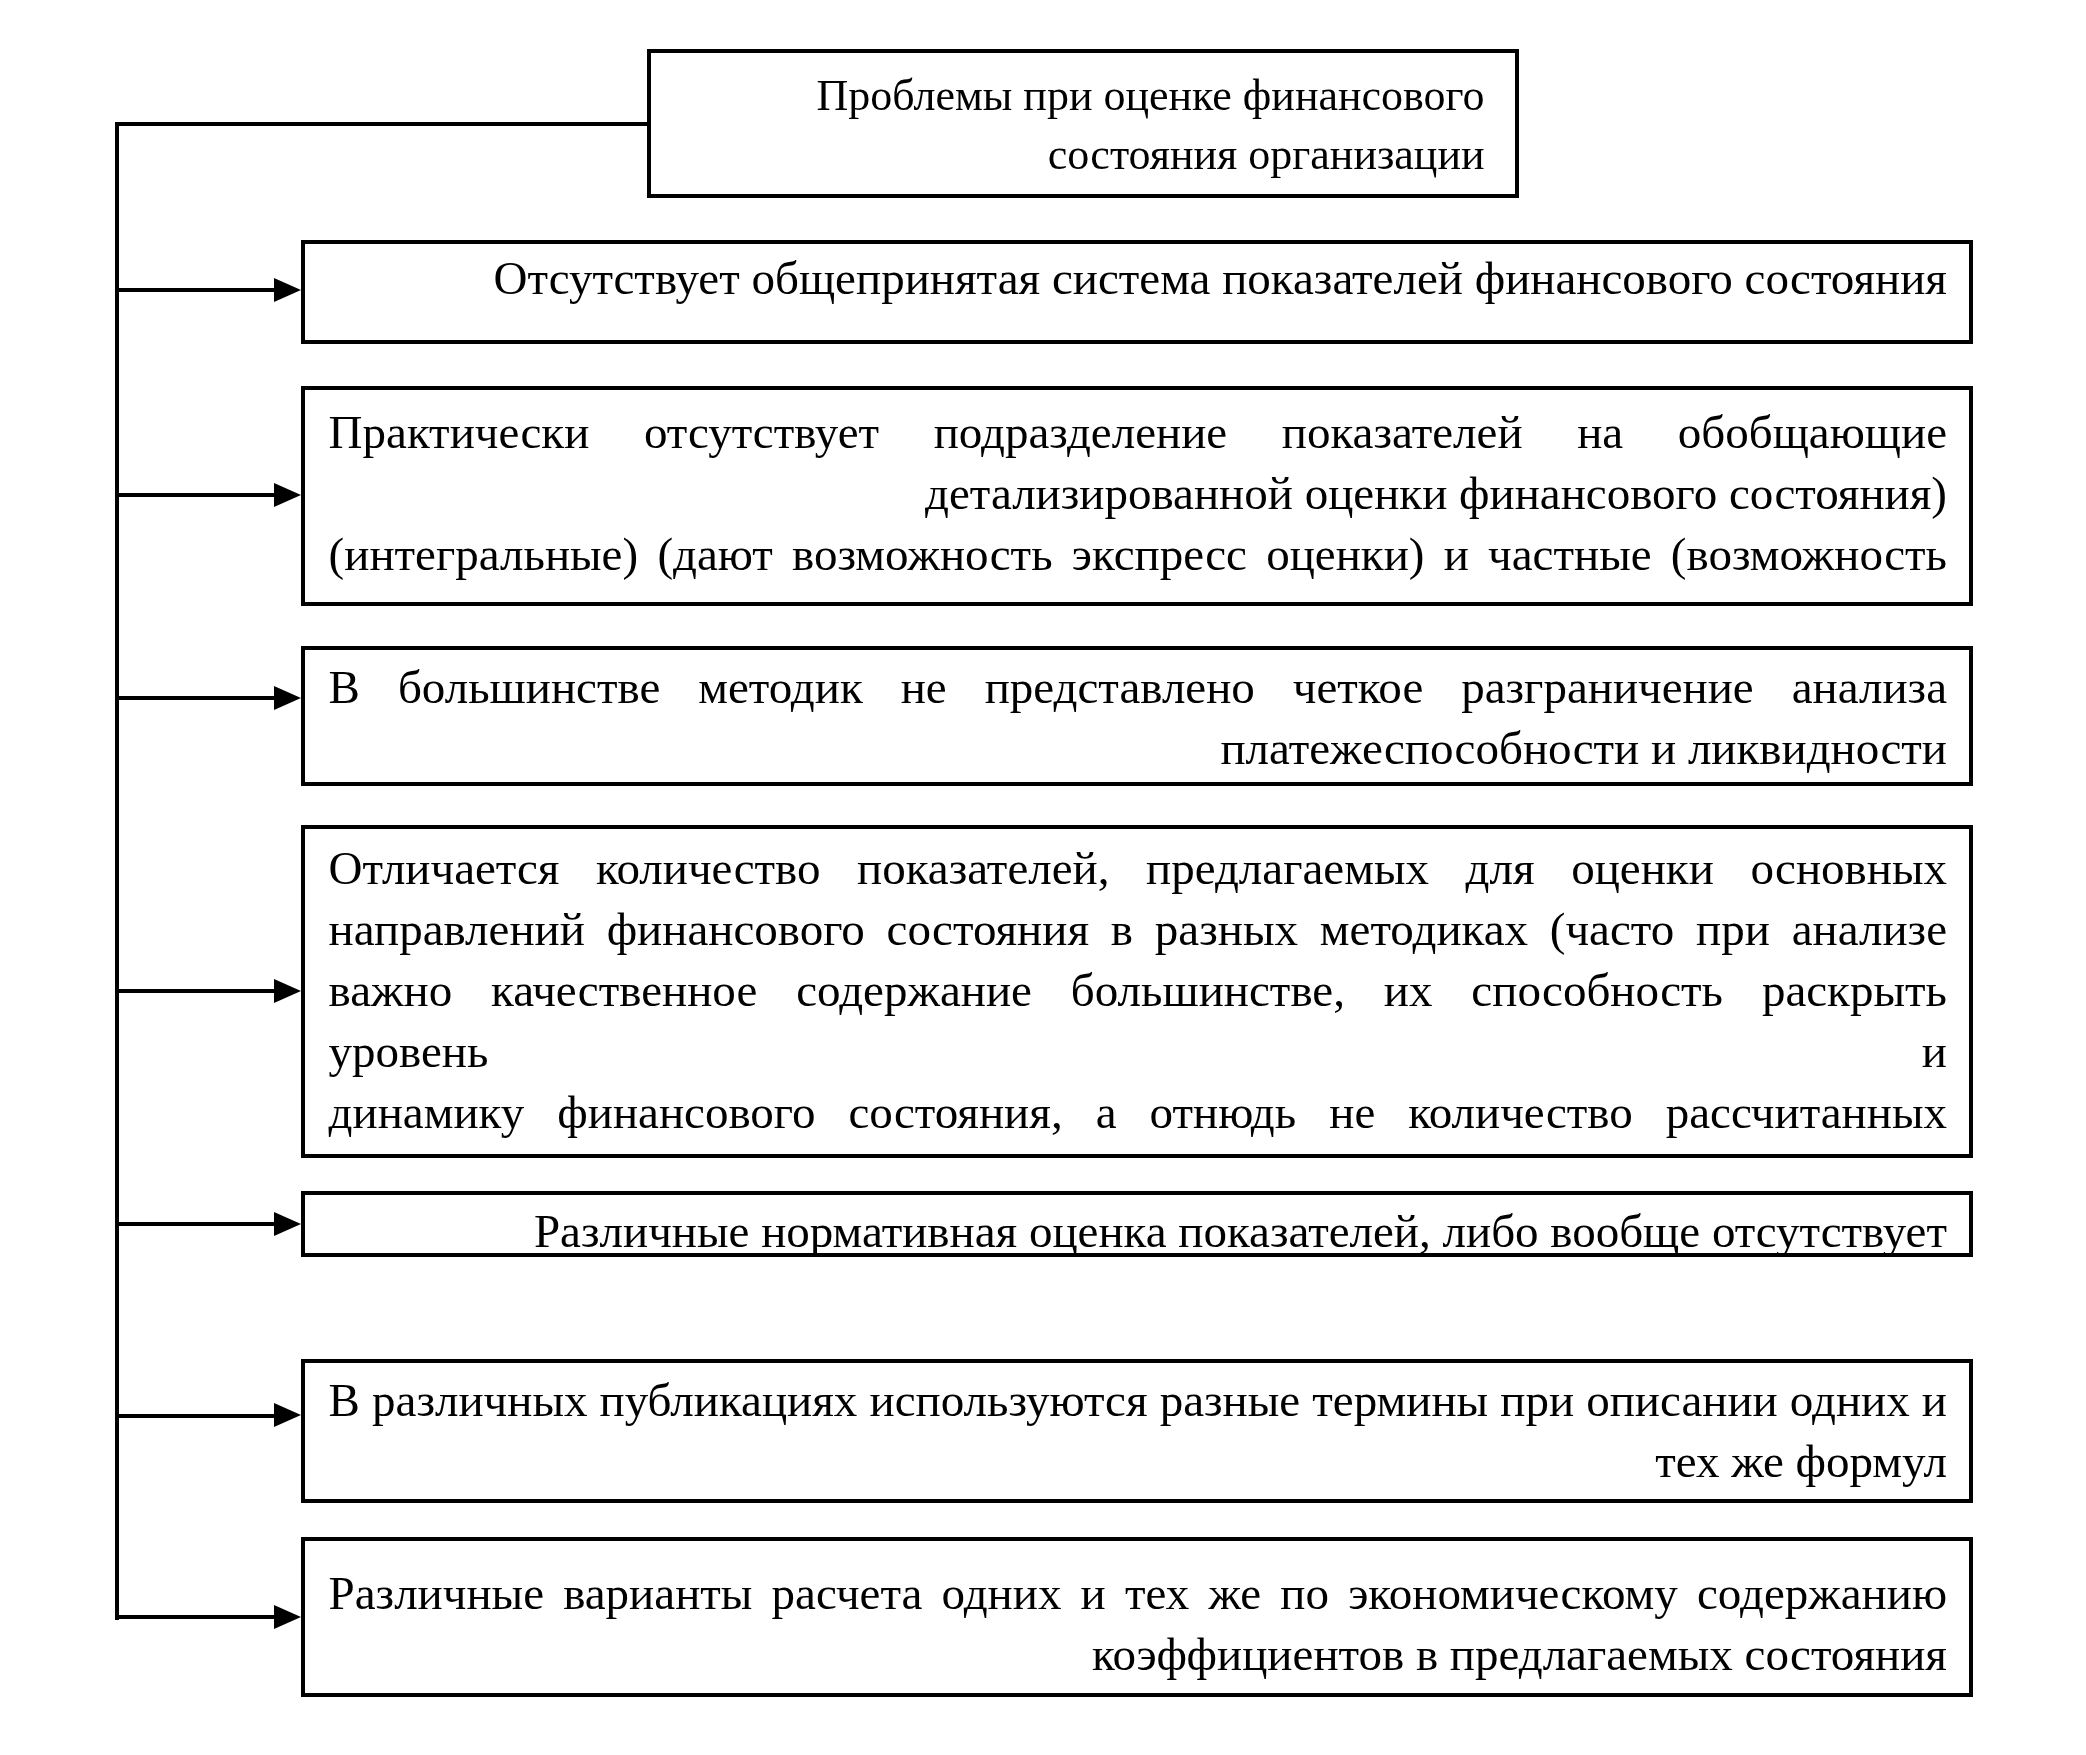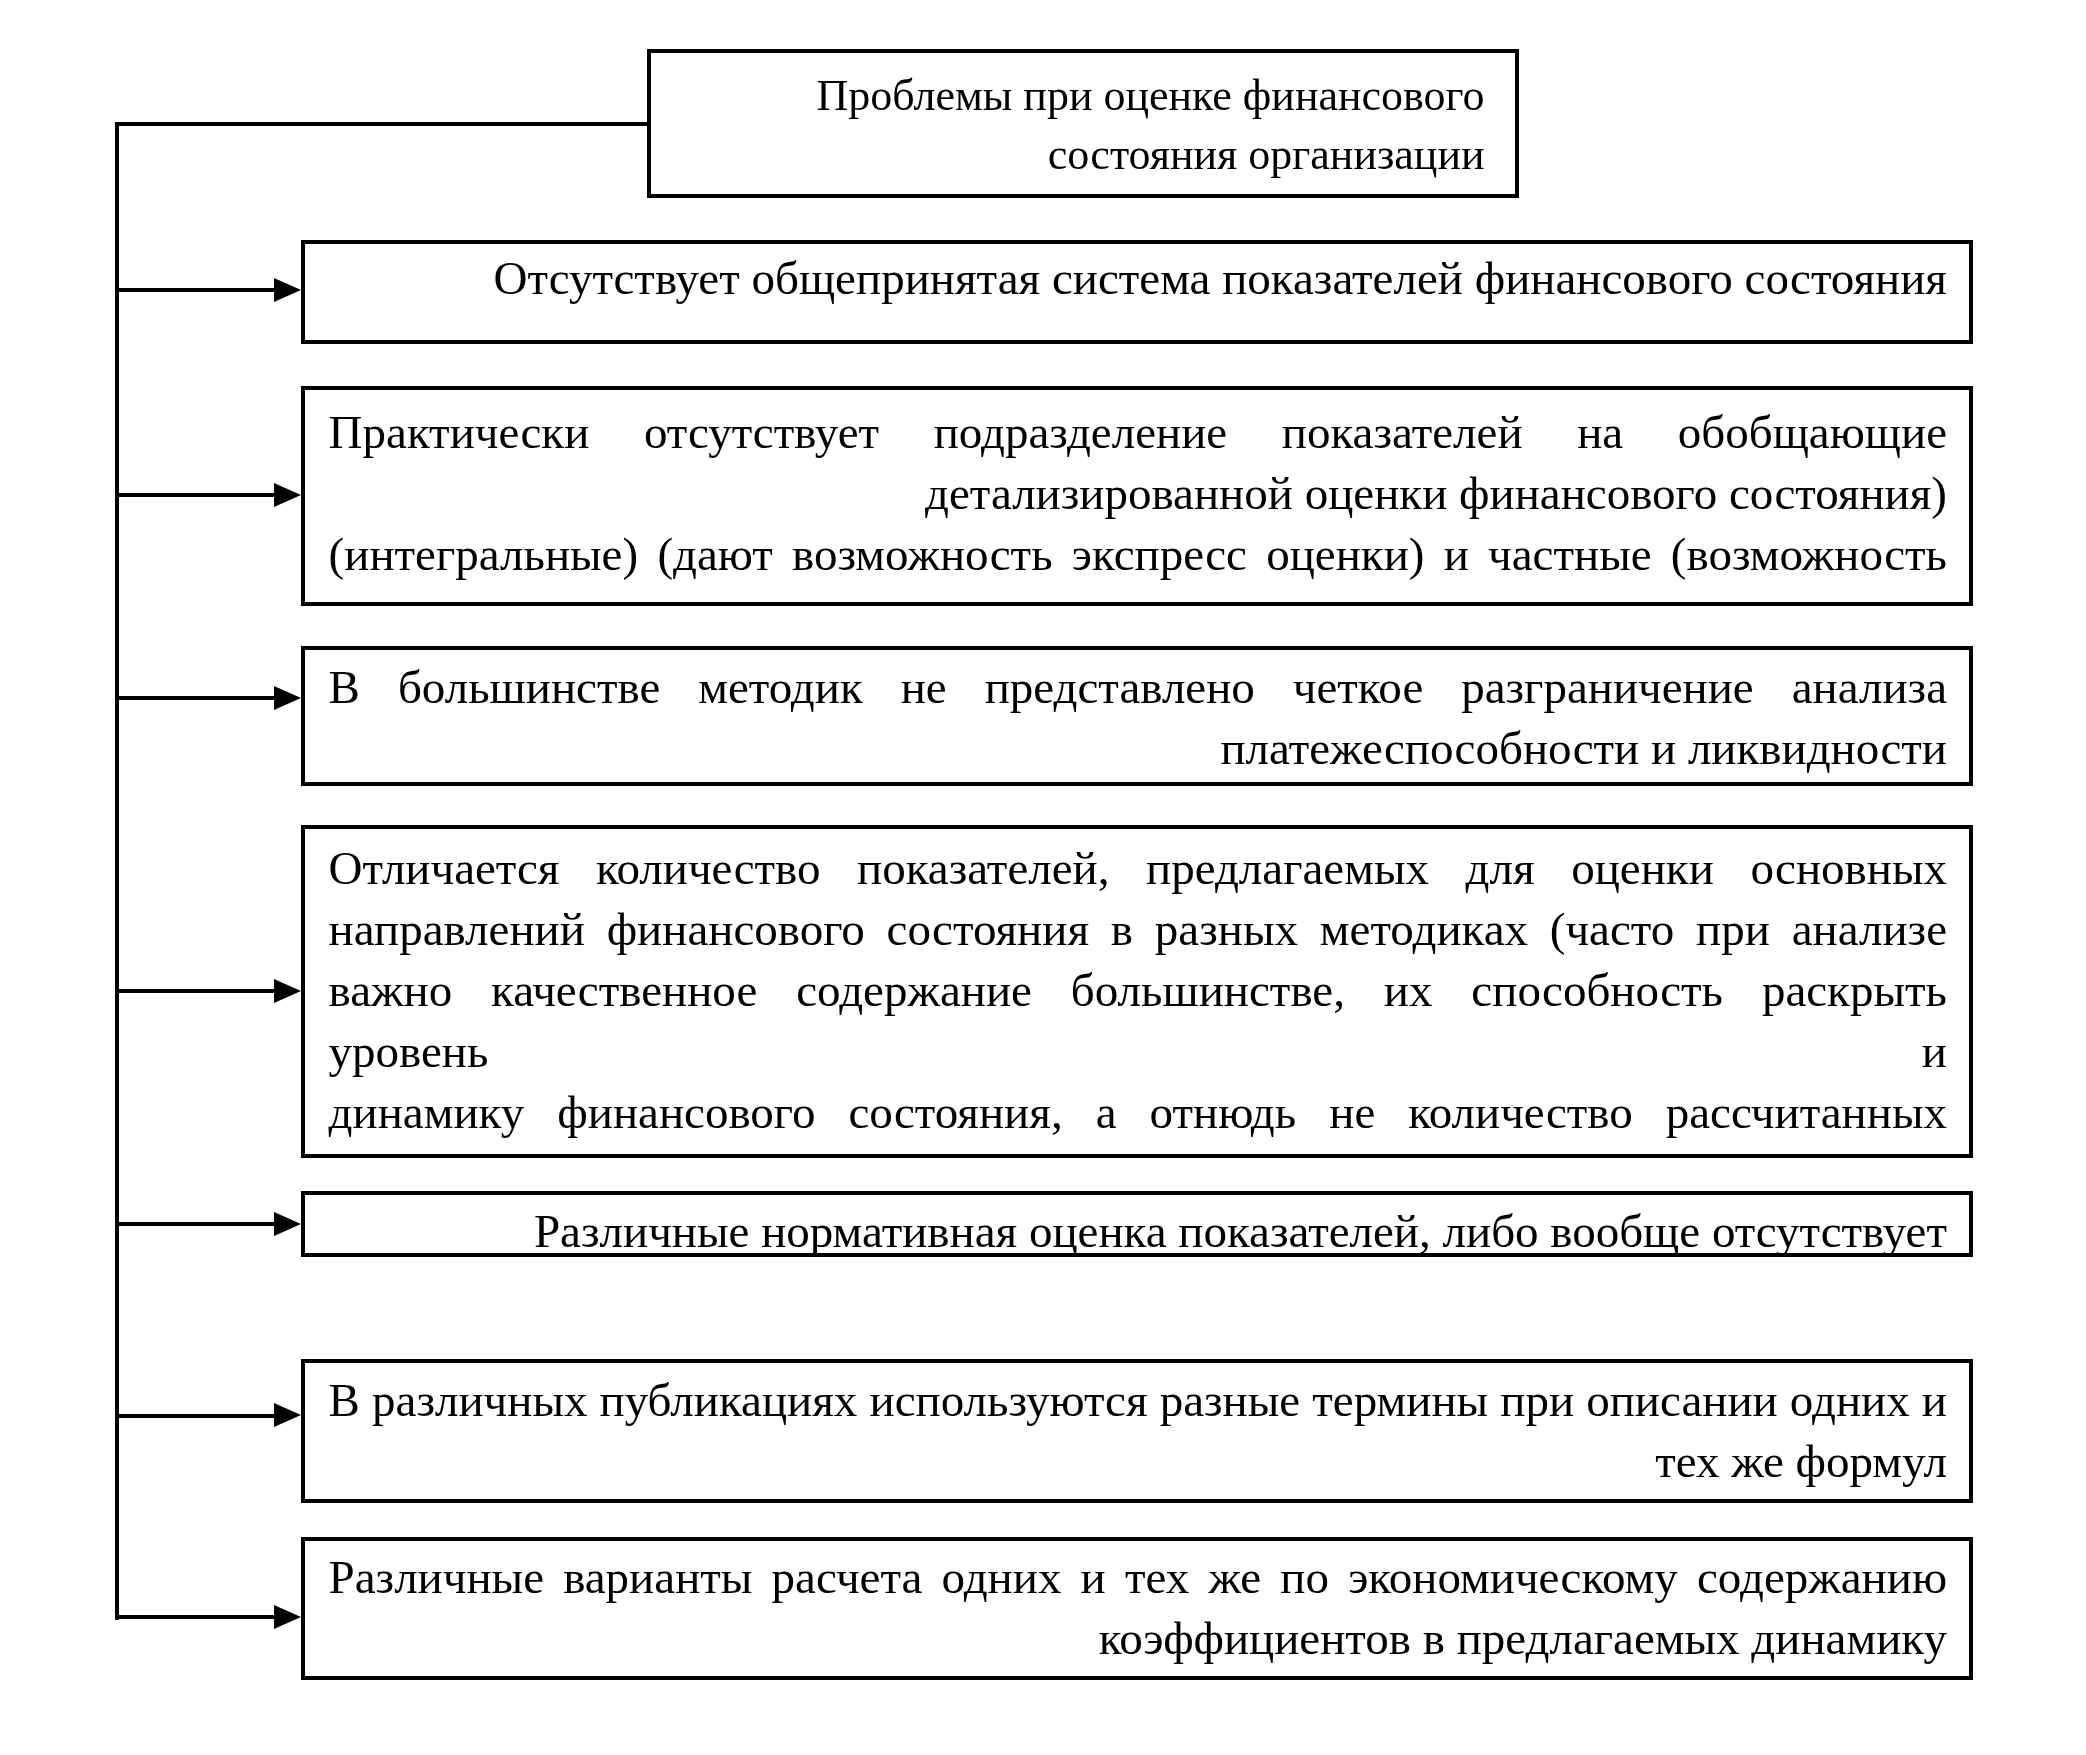--- a/index.html
+++ b/index.html
@@ -47,21 +47,21 @@
     padding-left:44px;
     padding-right:30.5px;
     padding-top:12.8px;
   }
   #box-1{ left:301px; top:240px;  width:1672px; height:104px; padding-top:3.9px;  }
   #box-2{ left:301px; top:386px;  width:1672px; height:220px; padding-top:11.8px; }
   #box-3{ left:301px; top:646px; width:1672px; height:140px; padding-top:6.9px; }
   #box-4{ left:301px; top:825px; width:1672px; height:333px; padding-top:8.9px; }
   #box-5{ left:301px; top:1191px; width:1672px; height:66px; padding-top:5.9px; }
   #box-6{ left:301px; top:1344px; width:1672px; height:144px; padding-top:6.9px;margin-top:15px; }
-  #box-7{ left:301px; top:1537px; width:1672px; height:143px; padding-top:6px; }
+  #box-7{ left:301px; top:1537px; width:1672px; height:160px; padding-top:22px; }
 
   .vline,.hline{
     position:absolute;
     background:var(--ink);
   }
   .arrow-head{
     position:absolute;
     width:0;height:0;
     border-top:12.8px solid transparent;
     border-bottom:12.8px solid transparent;
@@ -135,17 +135,17 @@
     <div class="line">Различные нормативная оценка показателей, либо вообще отсутствует</div>
   </div>
 
   <div id="box-6" class="box">
     <div class="line stretch">В различных публикациях используются разные термины при описании одних и</div>
     <div class="line">тех же формул</div>
   </div>
 
   <div id="box-7" class="box">
     <div class="line stretch">Различные варианты расчета одних и тех же по экономическому содержанию</div>
-    <div class="line">коэффициентов в предлагаемых динамику</div>
+    <div class="line">коэффициентов в предлагаемых состояния</div>
   </div>
 
 </div>
 
 
 </body></html>

